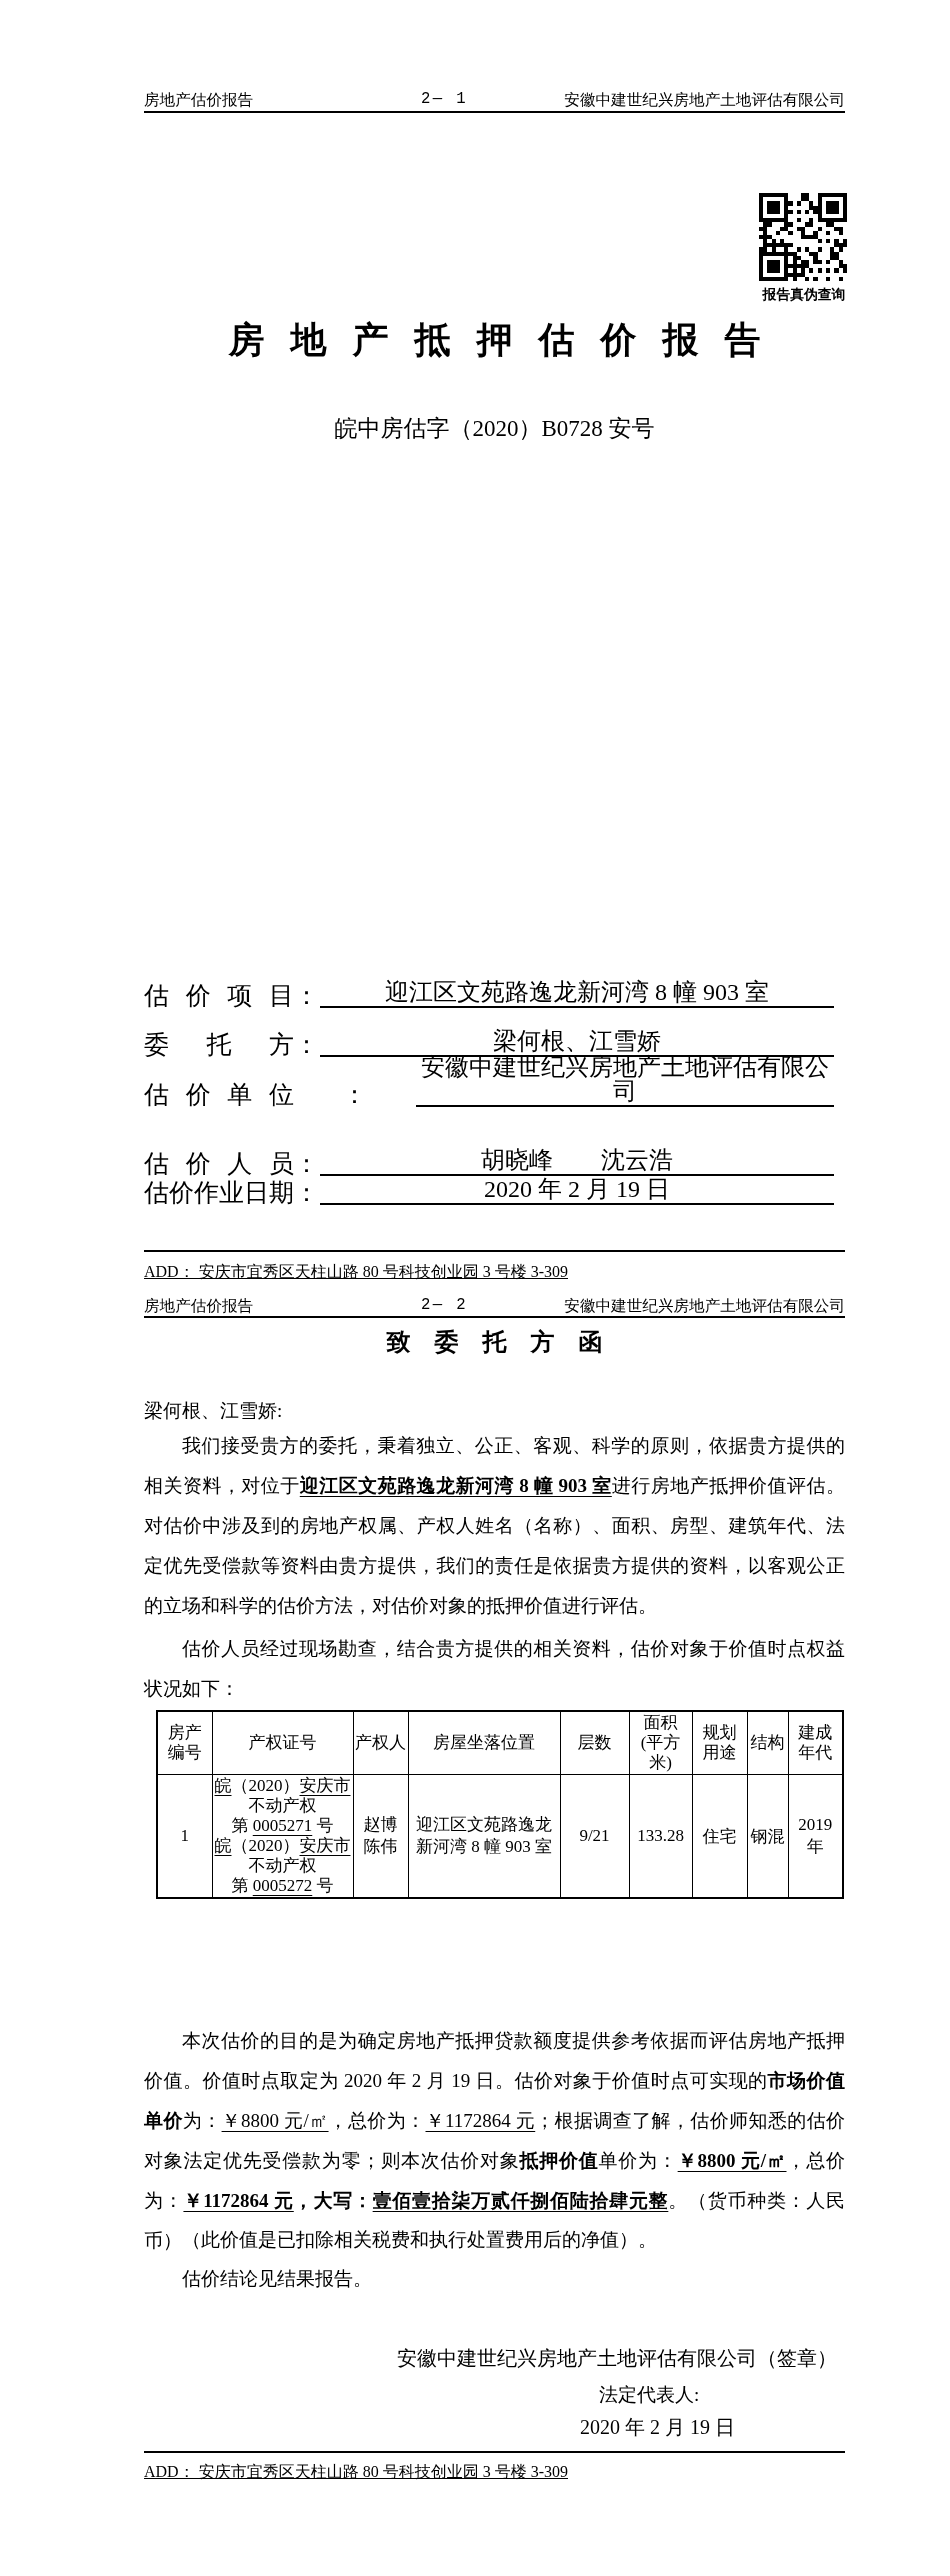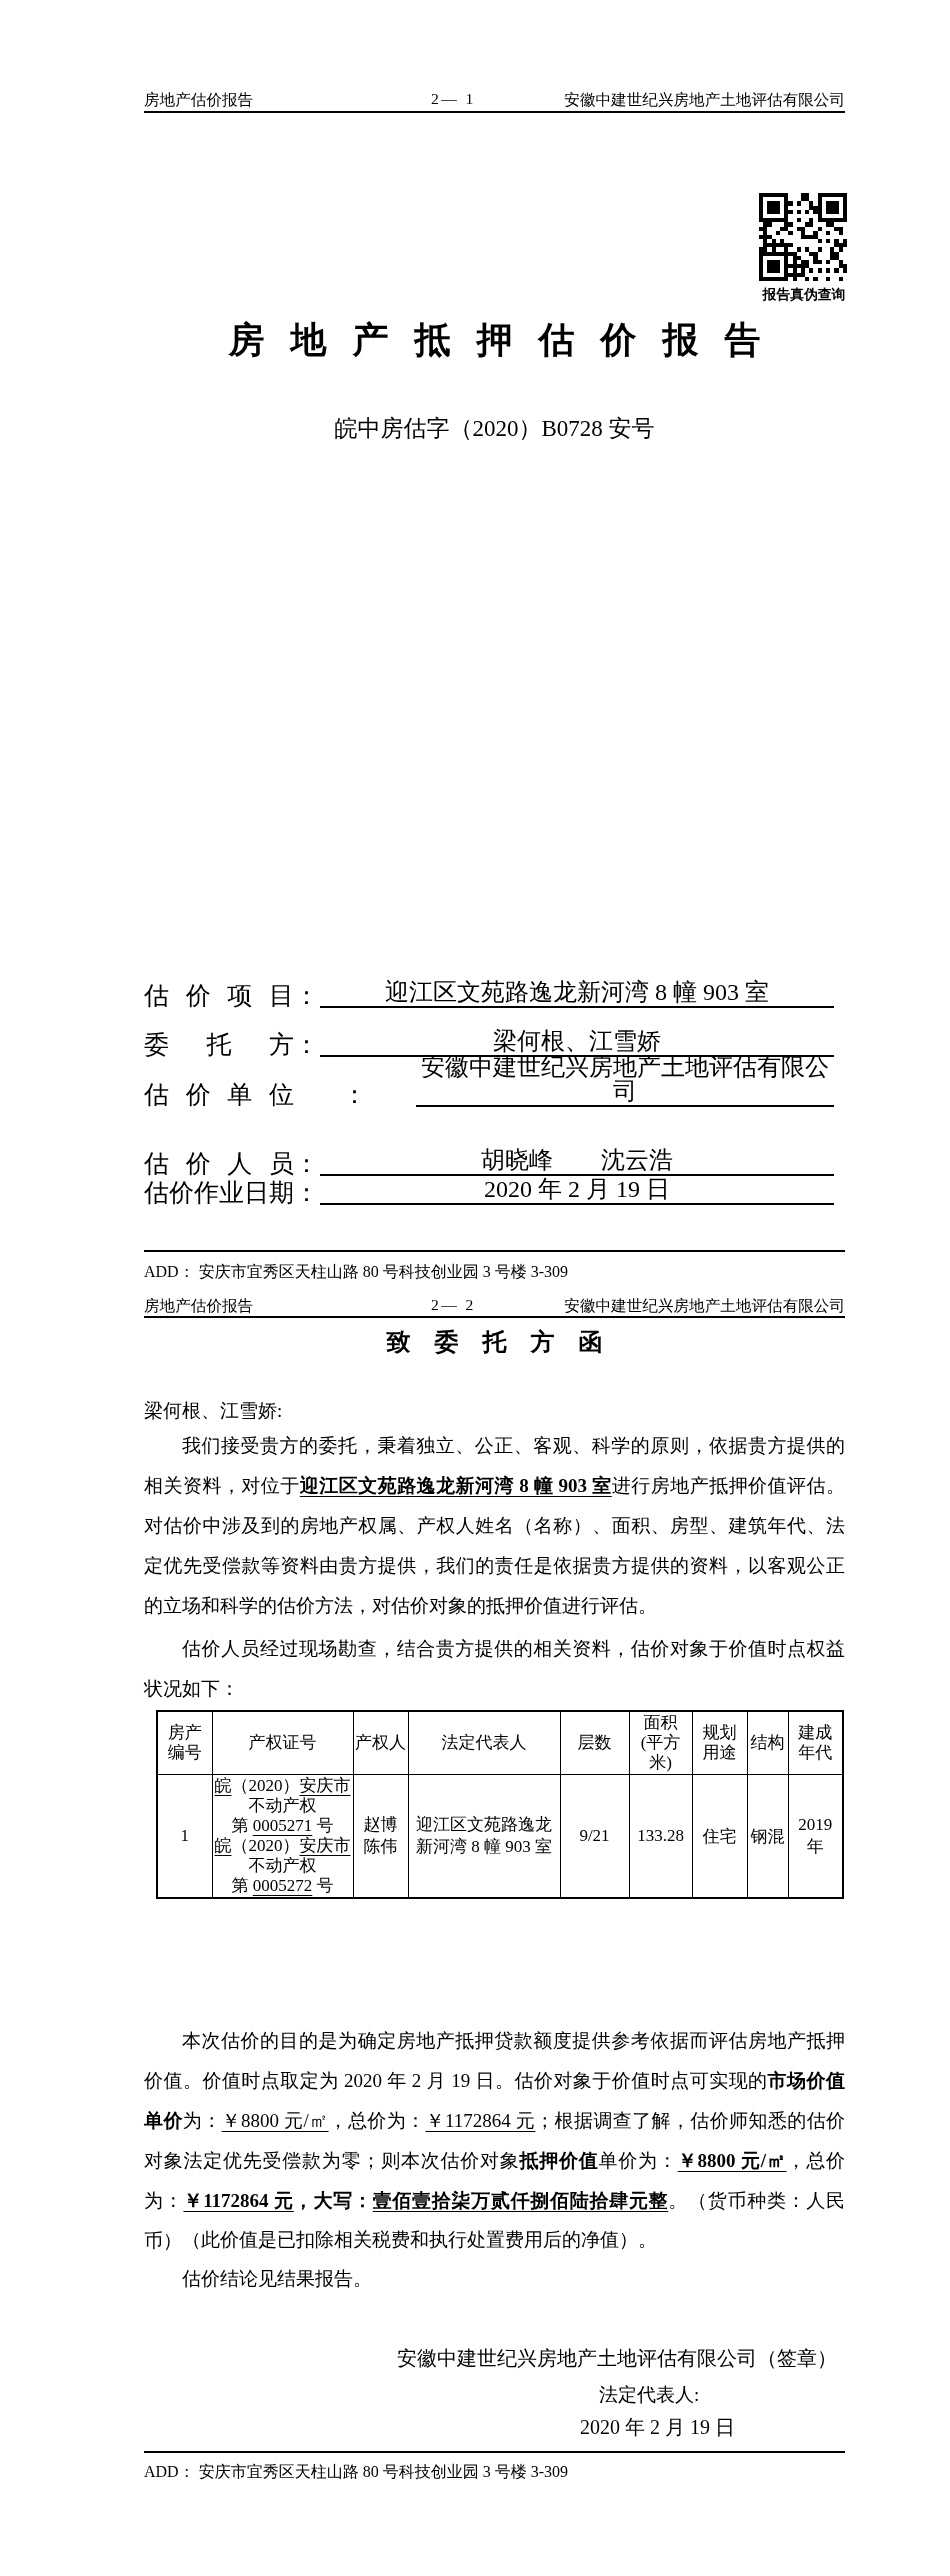--- a/index.html
+++ b/index.html
@@ -5,41 +5,41 @@
   html,body{margin:0;padding:0;background:#ffffff;}
   body{width:951px;height:2576px;position:relative;color:#000;
        font-family:"Liberation Serif","DejaVu Serif",serif;
        -webkit-font-smoothing:antialiased;}
   .page{position:absolute;left:0;width:951px;}
   #page1{top:0;height:1294px;}
   #page2{top:1294px;height:1282px;}
 
   .pg-header{position:absolute;left:144px;width:701px;height:20.4px;font-size:15.6px;}
   .ph-left{position:absolute;left:0;top:0;}
-  .ph-center{position:absolute;left:287px;top:0;letter-spacing:2.4px;}
+  .ph-center{position:absolute;left:277px;top:0;letter-spacing:2.4px;font-family:Liberation Mono, monospace;}
   .ph-right{position:absolute;right:0;top:0;}
   .rule{position:absolute;left:144px;width:701px;height:2.4px;background:#000;}
 
   .qr{position:absolute;left:759px;top:193px;width:88px;height:88px;
       display:grid;grid-template-columns:repeat(21,4.2px);grid-auto-rows:4.2px;background:#fff;}
   .qr .qc{background:#000;}
   .qr-cap{position:absolute;left:741px;top:286px;width:126px;text-align:center;
           font-size:13.8px;font-weight:bold;}
 
   .main-title{position:absolute;left:144px;top:316px;width:701px;text-align:center;
               font-size:36px;font-weight:bold;letter-spacing:26px;text-indent:26px;white-space:nowrap;}
   .subtitle{position:absolute;left:144px;top:413px;width:701px;text-align:center;font-size:23px;}
 
   .form-row{position:absolute;left:144px;width:690px;height:36px;display:flex;align-items:flex-end;}
   .fr-label{width:150px;font-size:25px;text-align:justify;text-align-last:justify;line-height:1;}
   .fr-colon{width:26px;font-size:25px;line-height:1;}
   .fr-field{flex:1;border-bottom:2.4px solid #000;font-size:24px;line-height:1;
             text-align:center;padding-bottom:2.4px;}
 
-  .addr{position:absolute;left:144px;font-size:16px;white-space:nowrap;}
+  .addr{position:absolute;left:144px;font-size:16px;white-space:nowrap;text-decoration:underline;}
 
   .sec-title{position:absolute;left:144px;top:32px;width:701px;text-align:center;
              font-size:24px;font-weight:bold;white-space:nowrap;}
 
   .body-par{position:absolute;left:144px;width:701px;font-size:19px;line-height:40px;
             text-align:justify;text-indent:38px;}
   .no-indent{text-indent:0;}
   .b{font-weight:bold;}
   .u{text-decoration:underline;text-underline-offset:4.2px;text-decoration-thickness:1.2px;}
 
@@ -570,21 +570,21 @@
       <col style="width:55px">
         <col style="width:41px">
         <col style="width:55px">
     </colgroup>
     <tbody>
         <tr class="hdr">
       <td>房产
 编号</td>
       <td>产权证号</td>
       <td>产权人</td>
-      <td>法定代表人</td>
+      <td>房屋坐落位置</td>
       <td>层数</td>
       <td>面积
 (平方
 米)</td>
       <td>规划
 用途</td>
       <td>结构</td>
       <td>建成
 年代</td>
     </tr>

